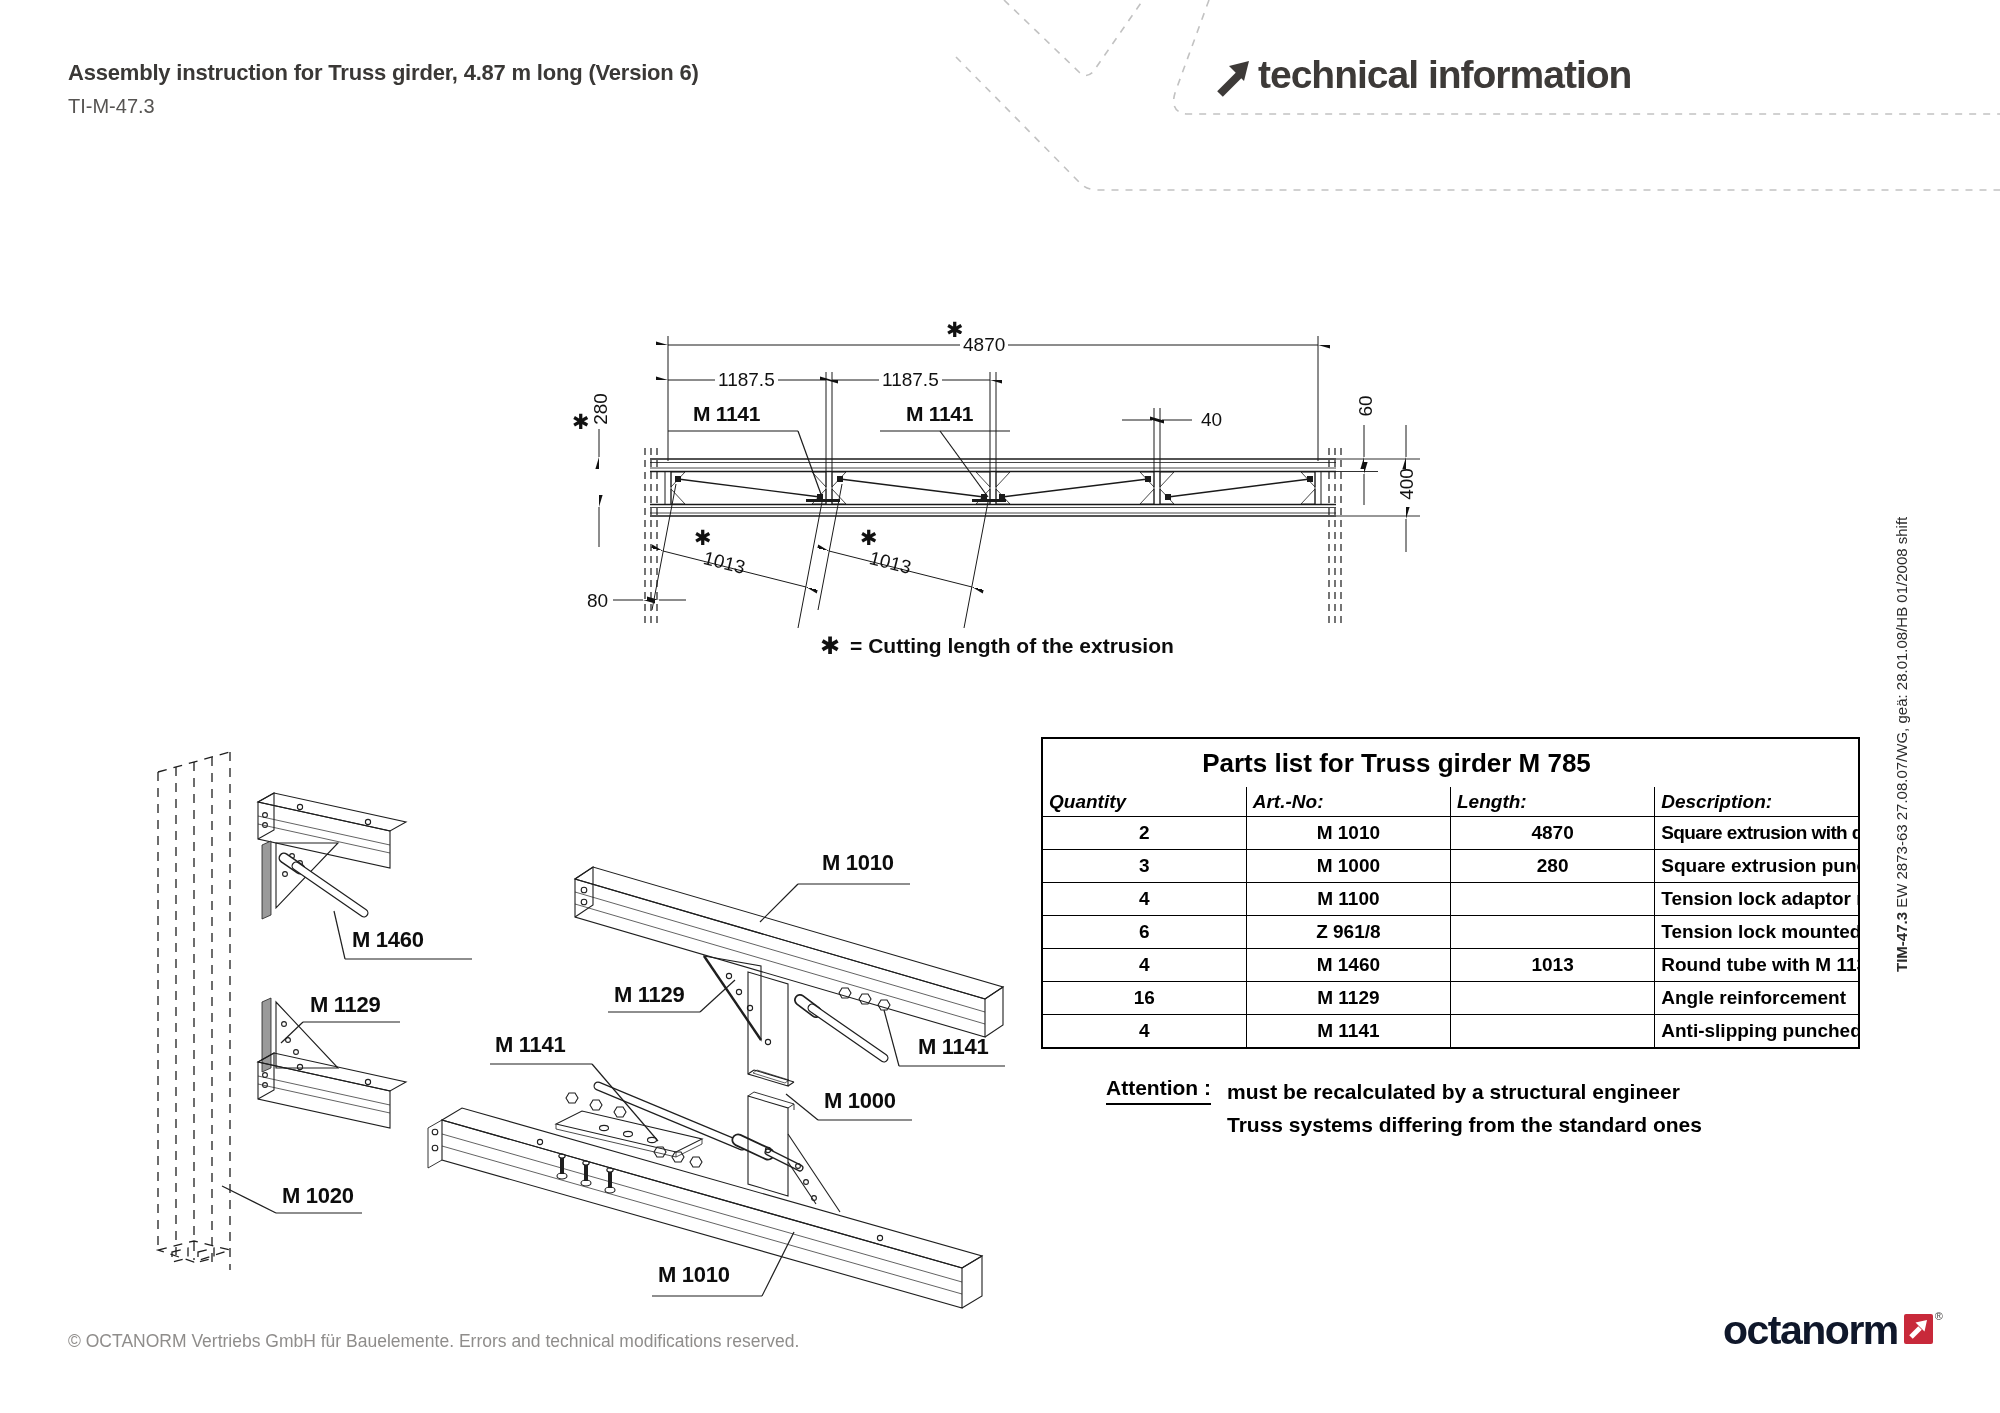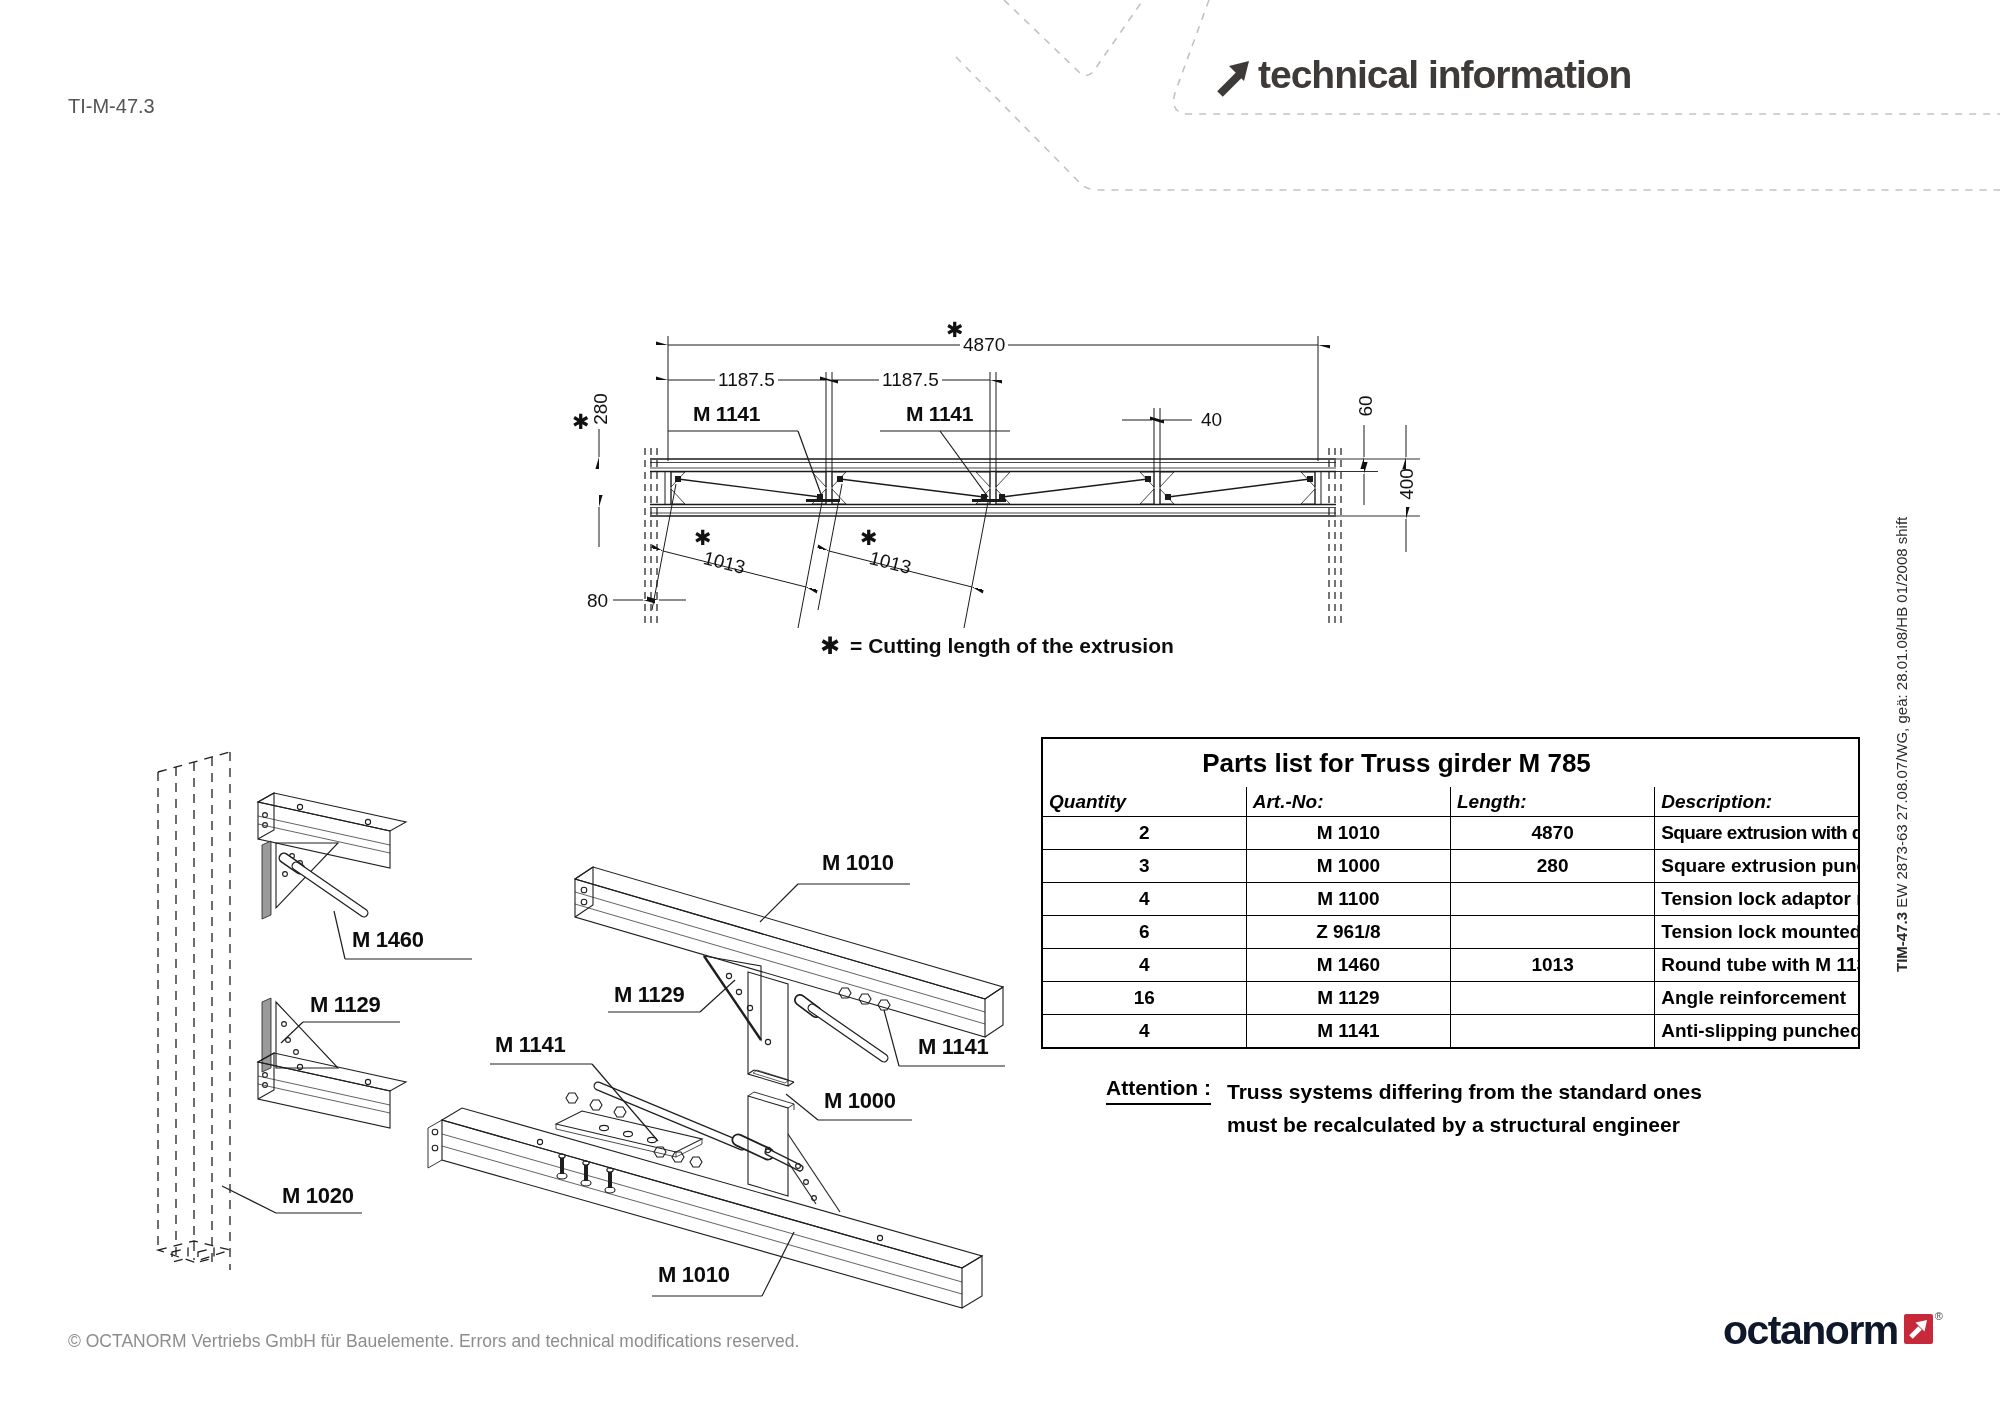--- a/index.html
+++ b/index.html
@@ -329,20 +329,21 @@
       <line x1="899" y1="1066" x2="1005" y2="1066"></line>
           <line x1="899" y1="1066" x2="884" y2="1010"></line>
       <line x1="818" y1="1120" x2="912" y2="1120"></line>
           <line x1="818" y1="1120" x2="786" y2="1094"></line>
       <line x1="652" y1="1296" x2="762" y2="1296"></line>
           <line x1="762" y1="1296" x2="794" y2="1232"></line>
     </g>
   </g>
 </svg>
 
+<div class="abs doc-title">Assembly instruction for Truss girder, 4.87 m long (Version 6)</div>
 <div class="abs doc-id">TI-M-47.3</div>
 <div class="abs brand-title">technical information</div>
 
 <div class="abs star" style="left:946px;top:320px;">✱</div>
 <div class="abs dim" style="left:960px;top:334px;">4870</div>
 <div class="abs dim" style="left:715px;top:369px;">1187.5</div>
 <div class="abs dim" style="left:879px;top:369px;">1187.5</div>
 <div class="abs dim nobg" style="left:1198px;top:409px;">40</div>
 <div class="abs dim nobg vdim" style="left:1343px;top:395px;width:40px;">60</div>
 <div class="abs dim nobg vdim" style="left:1374px;top:473px;width:60px;">400</div>
@@ -423,22 +424,22 @@
     <td class="c">M 1141</td>
     <td class="c"></td>
     <td>Anti-slipping punched</td>
   </tr>
 </tbody>
     </table>
 
 <div class="abs attn">
   <span class="lbl">Attention :</span>
   <span class="body">
+    <div>must be recalculated by a structural engineer</div>
     <div>Truss systems differing from the standard ones</div>
-    <div>must be recalculated by a structural engineer</div>
   </span>
 </div>
 
 <div class="abs side-note">
   <b>TIM-47.3</b><span> EW 2873-63 27.08.07/WG, geä: 28.01.08/HB  01/2008 shift</span>
 </div>
 
 <div class="abs footer">© OCTANORM Vertriebs GmbH für Bauelemente. Errors and technical modifications reserved.</div>
 <div class="abs logo">
   <span class="word">octanorm</span>

